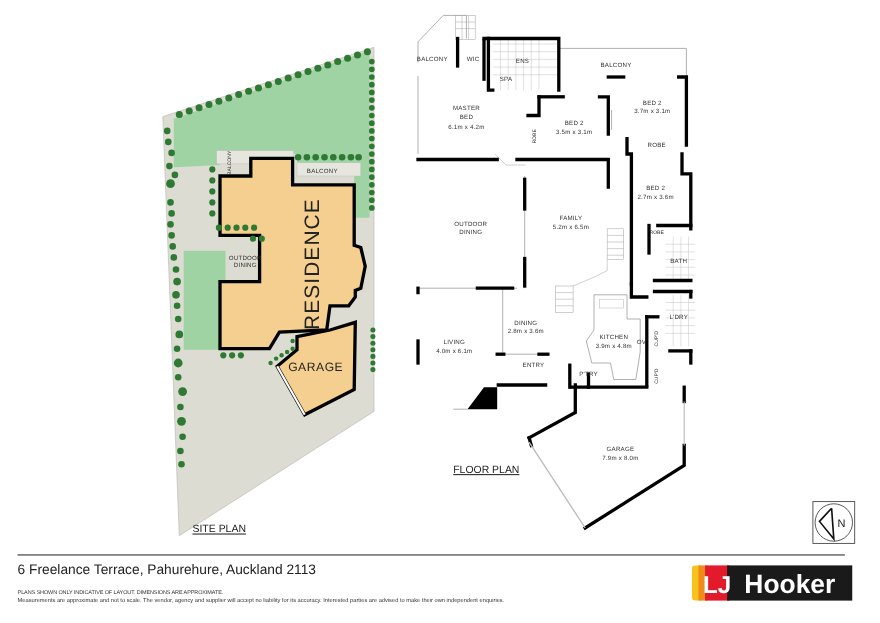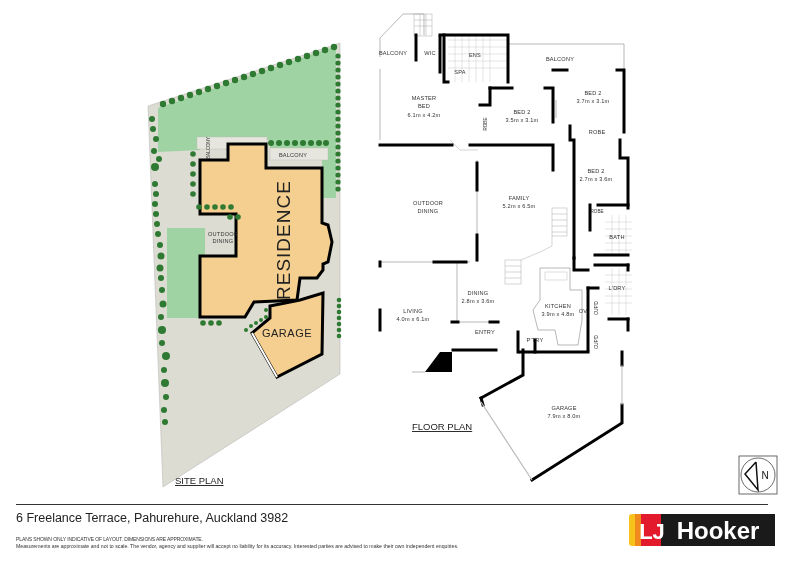--- a/index.html
+++ b/index.html
@@ -309,21 +309,21 @@
 
   <g>
     <rect x="739" y="456" width="38" height="38" fill="none" stroke="#444" stroke-width="0.8"></rect>
     <circle cx="758" cy="475" r="17" fill="none" stroke="#444" stroke-width="0.8"></circle>
     <polyline points="756,462 745,474 758,490 756,462" fill="none" stroke="#111" stroke-width="1.5"></polyline>
     <text x="765" y="479" style="font-size:10px;fill:#111;text-anchor:middle;">N</text>
   </g>
 </svg>
 
 <div class="footer-rule"></div>
-<div class="address">6 Freelance Terrace, Pahurehure, Auckland 3982</div>
+<div class="address">6 Freelance Terrace, Pahurehure, Auckland 2113</div>
 <div class="disc1">PLANS SHOWN ONLY INDICATIVE OF LAYOUT. DIMENSIONS ARE APPROXIMATE.</div>
 <div class="disc2">Measurements are approximate and not to scale. The vendor, agency and supplier will accept no liability for its accuracy. Interested parties are advised to make their own independent enquiries.</div>
 
 <svg class="logo" viewBox="0 0 146 36">
   <rect x="0" y="2" width="10" height="32" rx="3" fill="#f7c21b"></rect>
   <rect x="6" y="2" width="8" height="32" fill="#f08a1c"></rect>
   <rect x="12" y="2" width="22" height="32" fill="#e21a2c"></rect>
   <rect x="32" y="2" width="114" height="32" fill="#1a1a1a"></rect>
   <text x="23" y="27" style="font-size:22px;font-weight:bold;fill:#fff;text-anchor:middle;">LJ</text>
   <text x="89" y="27" style="font-size:24px;font-weight:bold;fill:#fff;text-anchor:middle;">Hooker</text>

